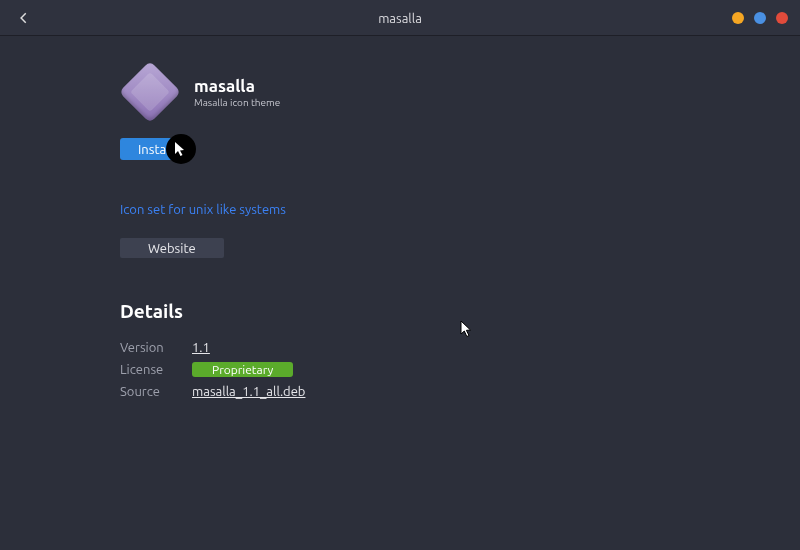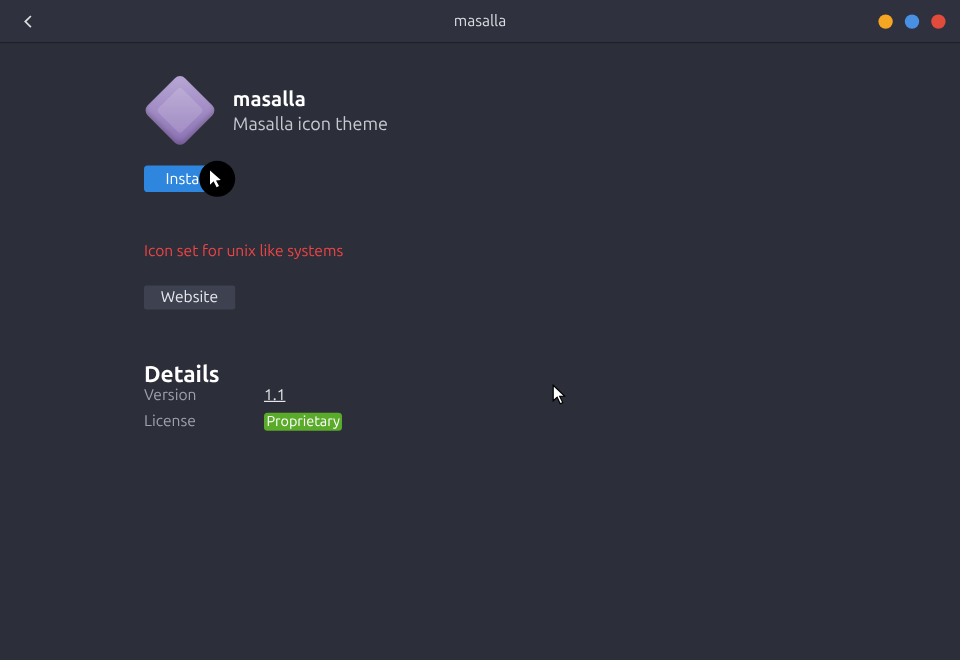--- a/index.html
+++ b/index.html
@@ -65,21 +65,21 @@
     }
     .app-icon::after {
       content: "";
       position: absolute;
       inset: 8px;
       background: rgba(255,255,255,0.15);
       border-radius: 3px;
     }
     .app-titles { display: flex; flex-direction: column; }
     .app-name { font-size: 17px; font-weight: 600; color: #fff; }
-    .app-sub { font-size: 15px; color: #c7c8d0; margin-top: 2px; }
+    .app-sub { font-size: 10px; color: #c7c8d0; margin-top: 2px; }
     .install-btn {
       display: inline-block;
       background: #2e86de;
       color: #fff;
       font-size: 13px;
       padding: 4px 18px 4px 18px;
       border-radius: 3px;
       text-align: center;
       position: relative;
       cursor: pointer;
@@ -87,52 +87,51 @@
     }
     .cursor-circle {
       position: absolute;
       width: 30px; height: 30px;
       background: #000;
       border-radius: 50%;
       left: 46px; top: -4px;
       display: flex; align-items: center; justify-content: center;
       pointer-events: none;
     }
-    .desc { font-size: 13px; color: #ef4444; margin-bottom: 22px; }
+    .desc { font-size: 13px; color: #3b82f6; margin-bottom: 22px; }
     .website-btn {
       display: inline-block;
       background: #3d4150;
       color: #e8e8ec;
       font-size: 13px;
-      padding: 3px 14px;
+      padding: 3px 28px;
       border-radius: 2px;
       cursor: pointer;
       margin-bottom: 42px;
     }
     .details-h {
       font-size: 19px;
       font-weight: 700;
       color: #fff;
-      margin-bottom: 0;
+      margin-bottom: 18px;
     }
     .detail-row {
       display: flex;
       font-size: 13px;
       margin-bottom: 8px;
-      gap: 28px;
     }
     .detail-label {
       width: 72px;
       color: #9ea1ad;
     }
     .detail-value { color: #e6e6ea; text-decoration: underline; }
     .license-badge {
       background: #5bab2b;
       color: #fff;
-      padding: 1px 2px;
+      padding: 1px 20px;
       border-radius: 3px;
       font-size: 12px;
     }
     .mid-cursor {
       position: absolute;
       left: 460px;
       top: 320px;
       pointer-events: none;
     }
     .mid-cursor svg { display:block; }
@@ -184,20 +183,24 @@
   <div class="detail-row">
     <div class="detail-label">Version</div>
     <div class="detail-value">1.1</div>
   </div>
   <div class="detail-row">
     <div class="detail-label">License</div>
     <div>
       <span class="license-badge">Proprietary</span>
     </div>
   </div>
+  <div class="detail-row">
+    <div class="detail-label">Source</div>
+    <div class="detail-value">masalla_1.1_all.deb</div>
+  </div>
 
 </div>
 
 <div class="mid-cursor">
   <svg width="14" height="18" viewBox="0 0 14 18">
     <path d="M1 1 L1 14 L4.3 11 L6.8 16.5 L9 15.5 L6.4 10.3 L10.5 10 Z" fill="#fff" stroke="#000" stroke-width="1"></path>
   </svg>
 </div>
 
 </body></html>

